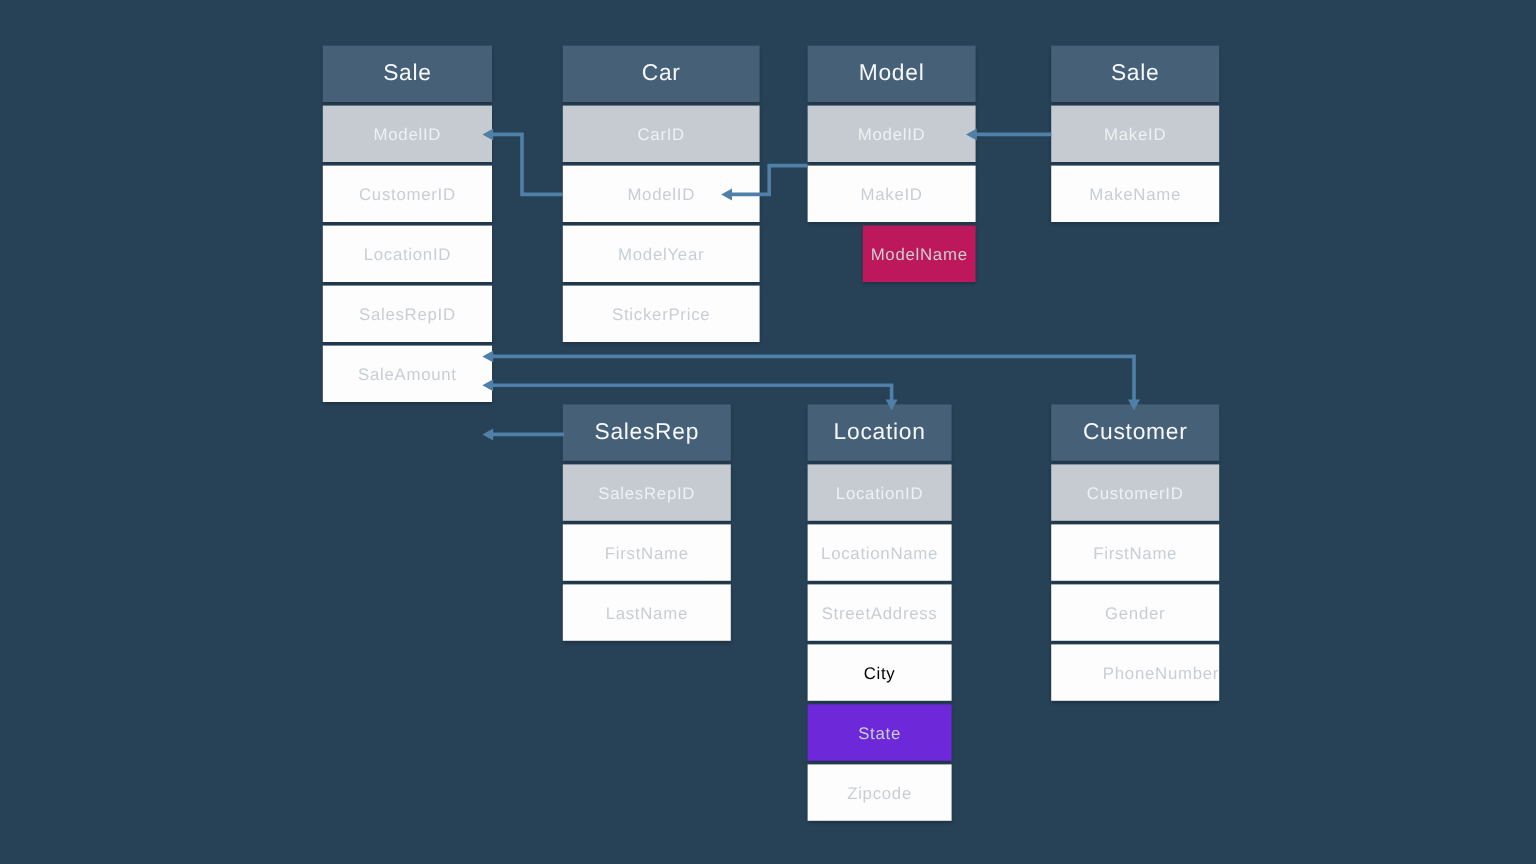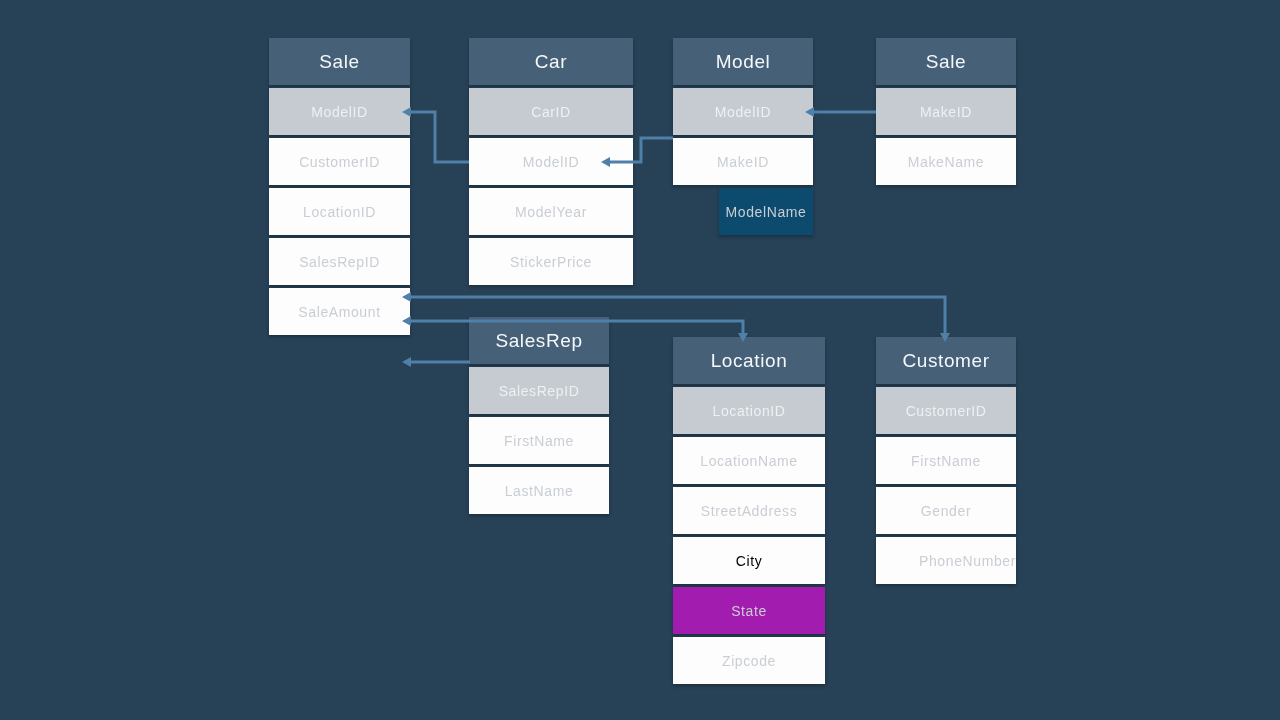--- a/index.html
+++ b/index.html
@@ -69,40 +69,40 @@
       <div class="tbl-row tbl-header" style="background: rgb(70, 96, 120); color: rgb(245, 248, 250);">Car</div>
       <div class="tbl-row tbl-pk" style="background: rgb(197, 203, 208); color: rgb(238, 241, 243);">CarID</div>
       <div class="tbl-row tbl-field" style="background: rgb(253, 253, 254); color: rgb(201, 206, 211);">ModelID</div>
       <div class="tbl-row tbl-field" style="background: rgb(253, 253, 254); color: rgb(201, 206, 211);">ModelYear</div>
       <div class="tbl-row tbl-field" style="background: rgb(253, 253, 254); color: rgb(201, 206, 211);">StickerPrice</div>
     </div>
     <div class="db-table" style="left: 673px; top: 38px; width: 140px;">
       <div class="tbl-row tbl-header" style="background: rgb(70, 96, 120); color: rgb(245, 248, 250);">Model</div>
       <div class="tbl-row tbl-pk" style="background: rgb(197, 203, 208); color: rgb(238, 241, 243);">ModelID</div>
       <div class="tbl-row tbl-field" style="background: rgb(253, 253, 254); color: rgb(201, 206, 211);">MakeID</div>
-      <div class="tbl-row tbl-field" style="background: #0c4a6e; color: rgb(201, 206, 211); margin-left: 46px;">ModelName</div>
+      <div class="tbl-row tbl-field" style="background: #be185d; color: rgb(201, 206, 211); margin-left: 46px;">ModelName</div>
     </div>
     <div class="db-table" style="left: 876px; top: 38px; width: 140px;">
       <div class="tbl-row tbl-header" style="background: rgb(70, 96, 120); color: rgb(245, 248, 250);">Sale</div>
       <div class="tbl-row tbl-pk" style="background: rgb(197, 203, 208); color: rgb(238, 241, 243);">MakeID</div>
       <div class="tbl-row tbl-field" style="background: rgb(253, 253, 254); color: rgb(201, 206, 211);">MakeName</div>
     </div>
-    <div class="db-table" style="left: 469px; top: 317px; width: 140px;">
+    <div class="db-table" style="left: 469px; top: 337px; width: 140px;">
       <div class="tbl-row tbl-header" style="background: rgb(70, 96, 120); color: rgb(245, 248, 250);">SalesRep</div>
       <div class="tbl-row tbl-pk" style="background: rgb(197, 203, 208); color: rgb(238, 241, 243);">SalesRepID</div>
       <div class="tbl-row tbl-field" style="background: rgb(253, 253, 254); color: rgb(201, 206, 211);">FirstName</div>
       <div class="tbl-row tbl-field" style="background: rgb(253, 253, 254); color: rgb(201, 206, 211);">LastName</div>
     </div>
-    <div class="db-table" style="left: 673px; top: 337px; width: 152px;">
+    <div class="db-table" style="left: 673px; top: 337px; width: 120px;">
       <div class="tbl-row tbl-header" style="background: rgb(70, 96, 120); color: rgb(245, 248, 250);">Location</div>
       <div class="tbl-row tbl-pk" style="background: rgb(197, 203, 208); color: rgb(238, 241, 243);">LocationID</div>
       <div class="tbl-row tbl-field" style="background: rgb(253, 253, 254); color: rgb(201, 206, 211);">LocationName</div>
       <div class="tbl-row tbl-field" style="background: rgb(253, 253, 254); color: rgb(201, 206, 211);">StreetAddress</div>
       <div class="tbl-row tbl-field" style="background: rgb(253, 253, 254); color: #000000;">City</div>
-      <div class="tbl-row tbl-field" style="background: #a21caf; color: rgb(201, 206, 211);">State</div>
+      <div class="tbl-row tbl-field" style="background: #6d28d9; color: rgb(201, 206, 211);">State</div>
       <div class="tbl-row tbl-field" style="background: rgb(253, 253, 254); color: rgb(201, 206, 211);">Zipcode</div>
     </div>
     <div class="db-table" style="left: 876px; top: 337px; width: 140px;">
       <div class="tbl-row tbl-header" style="background: rgb(70, 96, 120); color: rgb(245, 248, 250);">Customer</div>
       <div class="tbl-row tbl-pk" style="background: rgb(197, 203, 208); color: rgb(238, 241, 243);">CustomerID</div>
       <div class="tbl-row tbl-field" style="background: rgb(253, 253, 254); color: rgb(201, 206, 211);">FirstName</div>
       <div class="tbl-row tbl-field" style="background: rgb(253, 253, 254); color: rgb(201, 206, 211);">Gender</div>
       <div class="tbl-row tbl-field" style="background: rgb(253, 253, 254); color: rgb(201, 206, 211); padding-left: 43px;">PhoneNumber</div>
     </div>
     <svg id="connector-layer" width="1280" height="720">

